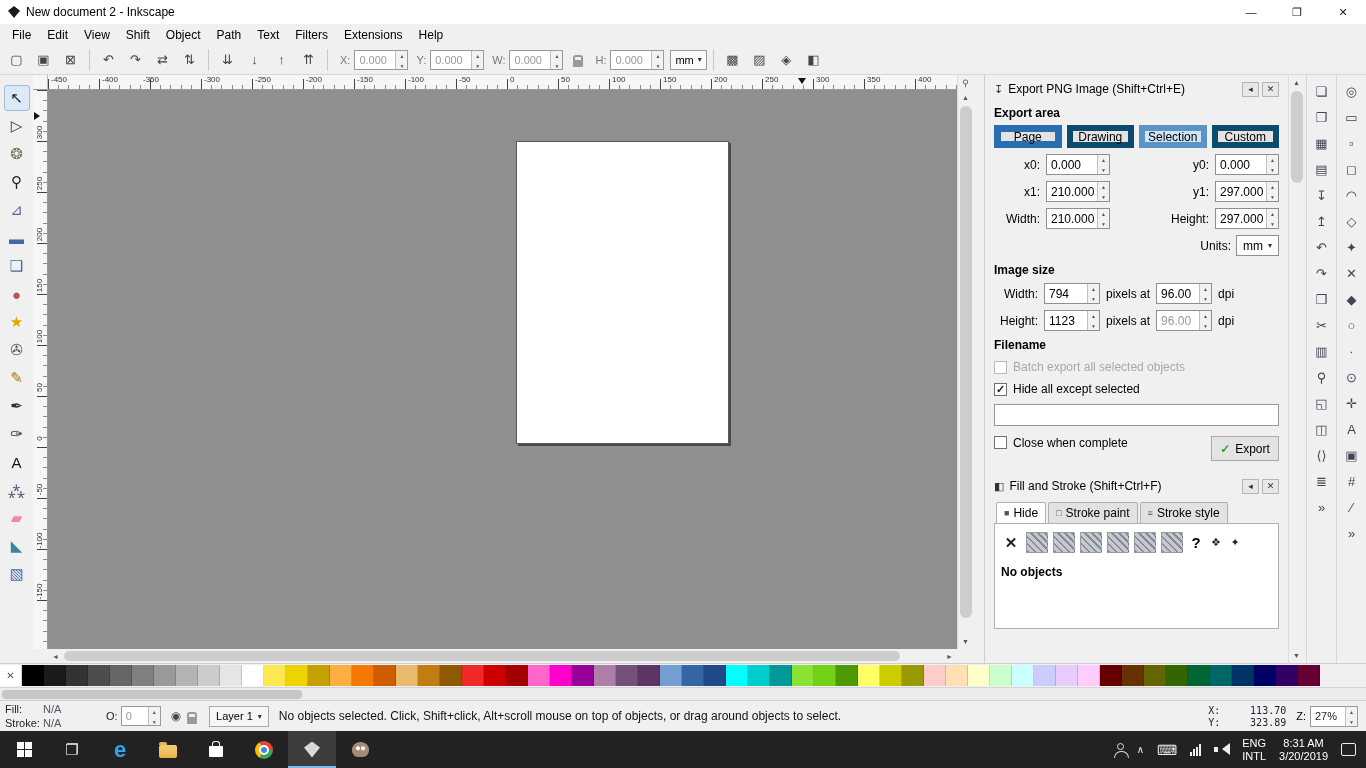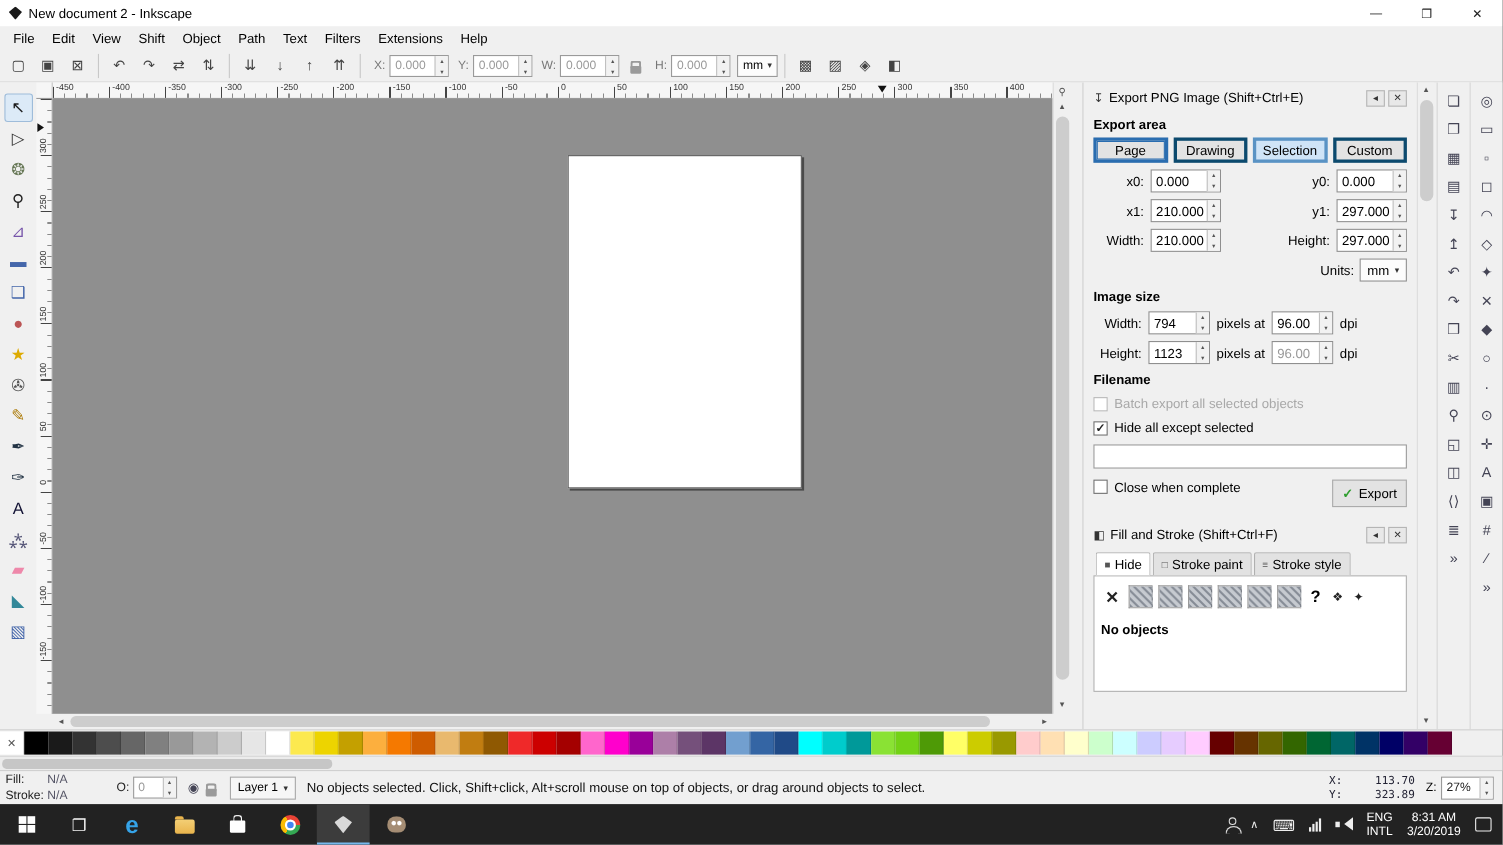--- a/index.html
+++ b/index.html
@@ -66,21 +66,21 @@
 .corner-box{position:absolute;left:957px;top:574px;width:16px;height:14px;background:#f0f0f0}
 
 
 .panel{position:absolute;left:984px;top:0;width:304px;height:588px;background:#f0f0f0;border-left:1px solid #d0d0d0;padding:4px 9px;overflow:hidden}
 .dlg-title{display:flex;align-items:center;gap:5px;height:20px;font-size:12px}
 .dlg-ico{font-size:11px;color:#333}
 .dlg-btns{margin-left:auto;display:flex;gap:3px}
 .dlg-btn{width:17px;height:15px;border:1px solid #b5b5b5;background:#e8e8e8;display:flex;align-items:center;justify-content:center;font-size:9px;color:#333}
 .sect{font-weight:bold;font-size:12px;margin:7px 0 5px}
 .segrow{display:flex;gap:5px;height:23px}
-.seg{flex:1;border:3px solid #0c4a6e;background:#e3e3e3;display:flex;align-items:center;justify-content:center;font-size:12px}
+.seg{flex:1;border:6px solid #0c4a6e;background:#e3e3e3;display:flex;align-items:center;justify-content:center;font-size:12px}
 .seg.focus{border-color:#2a6db0;box-shadow:inset 0 0 0 1px #2a6db0}
 .seg.active{background:#cfe4f7;border-color:#5a93c4}
 .xrow{display:flex;align-items:center;margin-top:6px}
 .xlabel{width:52px;text-align:right;padding-right:6px;font-size:12px}
 .xfield{display:flex;width:64px;height:21px;background:#fff;border:1px solid #8f8f8f}
 .xval{flex:1;font-size:12px;padding:3px 0 0 4px;overflow:hidden}
 .xgap{flex:1}
 .units-row{display:flex;align-items:center;justify-content:flex-end;gap:5px;margin-top:6px}
 .xsel{display:flex;align-items:center;gap:5px;height:21px;border:1px solid #8f8f8f;background:#fcfcfc;padding:0 6px;font-size:12px}
 .srow{display:flex;align-items:center;margin-top:6px;gap:4px}
@@ -290,21 +290,21 @@
         <div class="tool" style="color: rgb(238, 136, 170);">▰</div>
         <div class="tool" style="color: rgb(51, 136, 153);">◣</div>
         <div class="tool" style="color: rgb(68, 102, 170);">▧</div>
       </div>
 
     <div class="ruler-corner"></div>
     <div class="ruler-top" id="ruler-top">
       <div class="hmark"></div>
     <div class="hlab" style="left: 3px;">-450</div>
         <div class="hlab" style="left: 54px;">-400</div>
-        <div class="hlab" style="left: 105px;">-350</div>
+        <div class="hlab" style="left: 95px;">-350</div>
         <div class="hlab" style="left: 156px;">-300</div>
         <div class="hlab" style="left: 207px;">-250</div>
         <div class="hlab" style="left: 258px;">-200</div>
         <div class="hlab" style="left: 309px;">-150</div>
         <div class="hlab" style="left: 360px;">-100</div>
         <div class="hlab" style="left: 411px;">-50</div>
         <div class="hlab" style="left: 462px;">0</div>
         <div class="hlab" style="left: 513px;">50</div>
         <div class="hlab" style="left: 564px;">100</div>
         <div class="hlab" style="left: 615px;">150</div>

